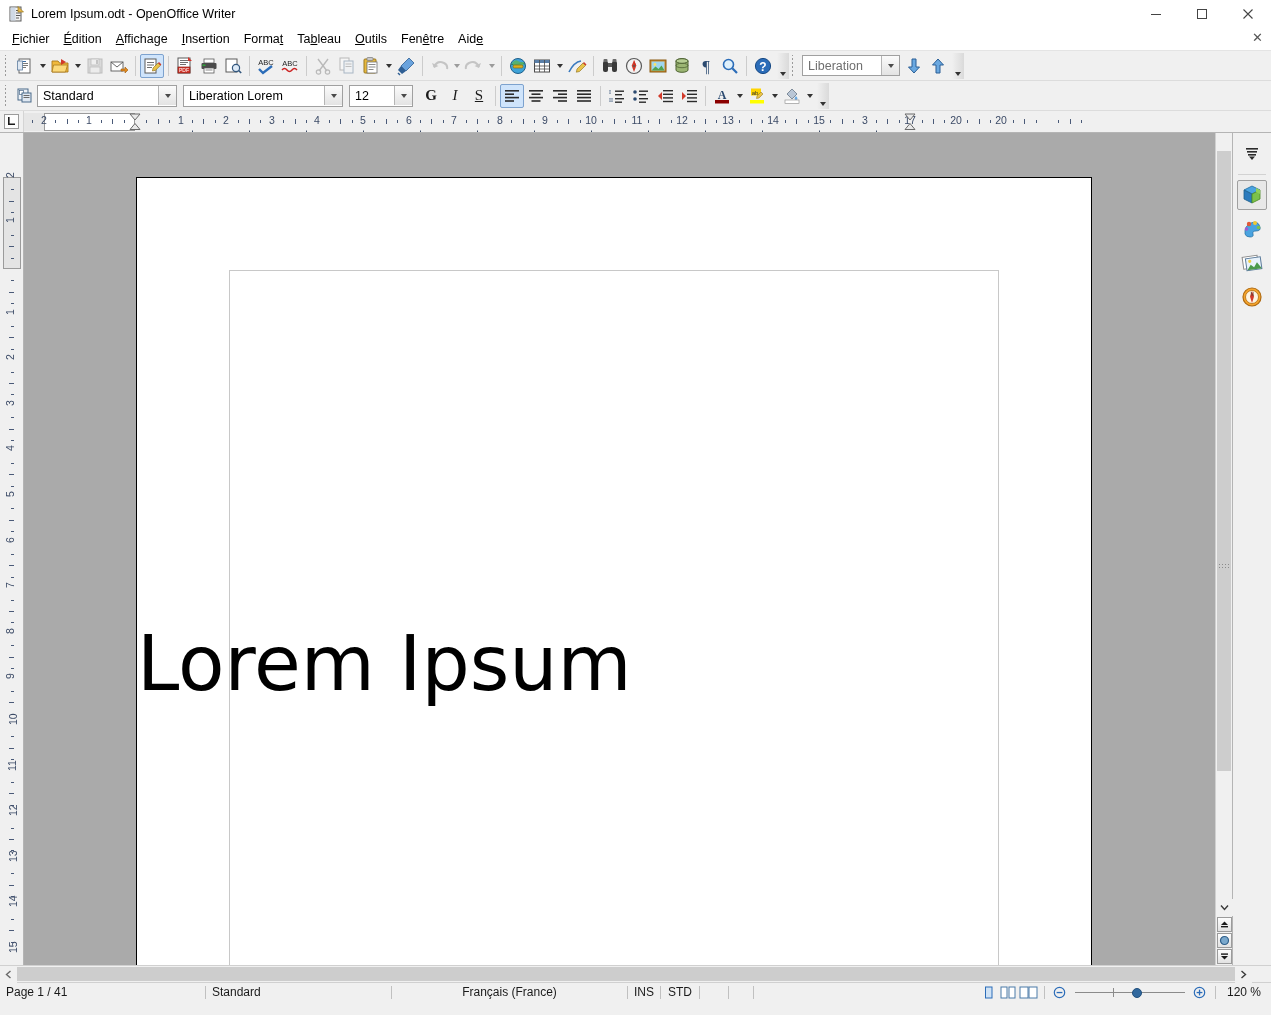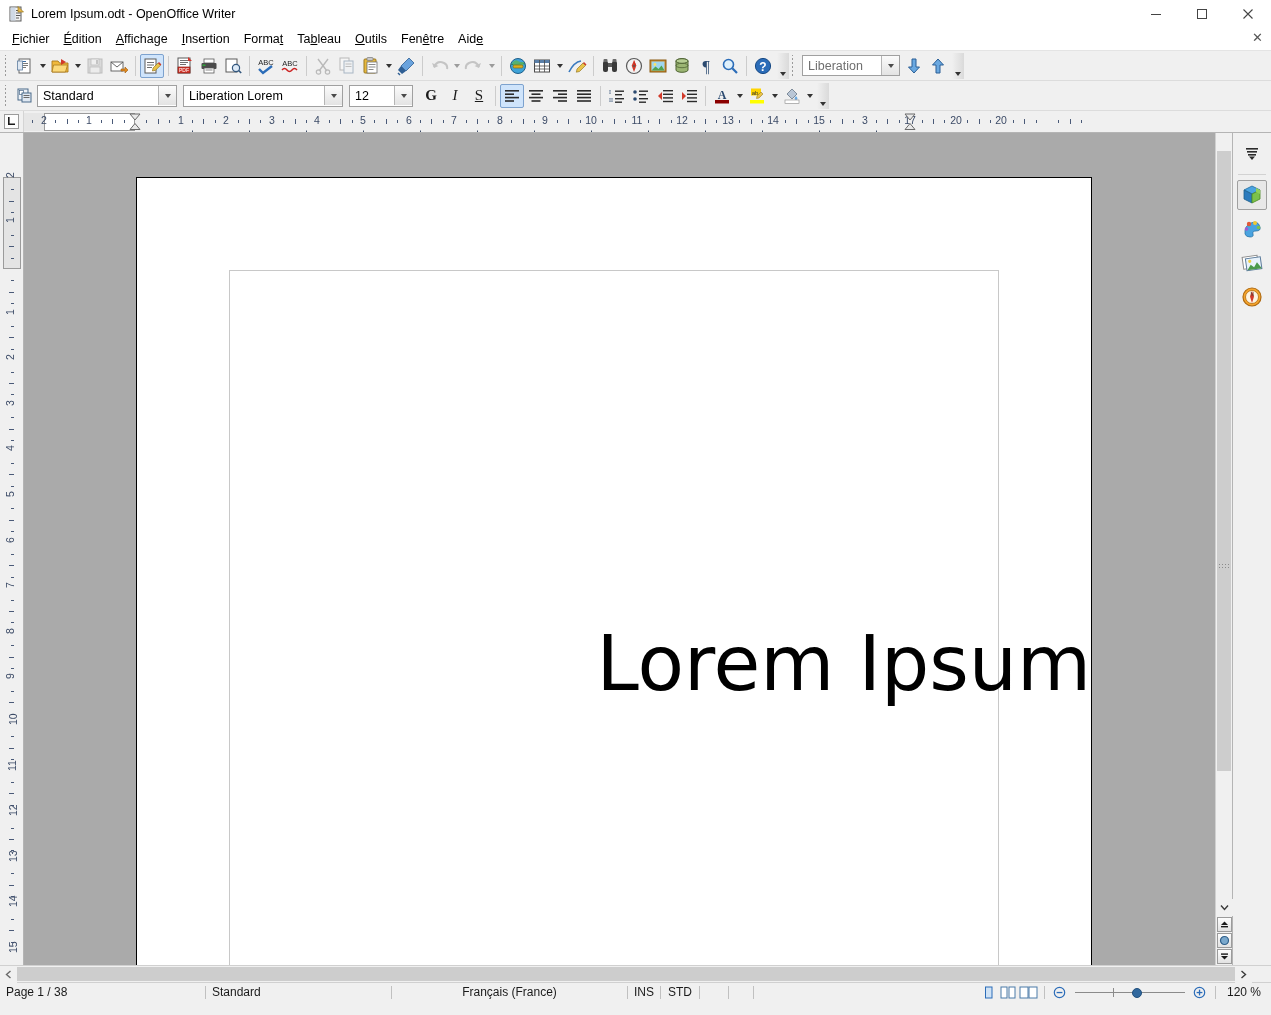--- a/index.html
+++ b/index.html
@@ -279,21 +279,21 @@
   #text-frame {
     position: absolute;
     left: 92px; top: 92px;
     right: 92px; bottom: 92px;
     border: 1px solid #c8c8c8;
   }
   #doc-title {
     position: absolute;
     left: 0; right: 0;
     top: 448px;
-    text-align: right;
+    text-align: left;
     font-family: "DejaVu Sans", sans-serif;
     font-size: 76px;
     line-height: 1;
     color: #000;
     white-space: nowrap;
   }
 
   
   #vscroll {
     width: 17px;
@@ -1263,21 +1263,21 @@
   </div>
   <div class="sb-arrow">
     <svg width="9" height="9" viewBox="0 0 9 9">
         <path d="M2.5 1 L6.5 4.5 L2.5 8" fill="none" stroke="#3a3a3a" stroke-width="1.4"></path>
       </svg>
   </div>
   <div style="width:19px"></div>
 </div>
 
 <div id="statusbar">
-  <div class="st-cell" style="width:205px">Page 1 / 38</div>
+  <div class="st-cell" style="width:205px">Page 1 / 41</div>
   <div class="st-div"></div>
   <div class="st-cell" style="width:185px">Standard</div>
   <div class="st-div"></div>
   <div class="st-cell" style="width:235px;justify-content:center">Français (France)</div>
   <div class="st-div"></div>
   <div class="st-cell" style="width:32px;justify-content:center">INS</div>
   <div class="st-div"></div>
   <div class="st-cell" style="width:38px;justify-content:center">STD</div>
   <div class="st-div"></div>
   <div class="st-cell" style="width:28px"></div>

